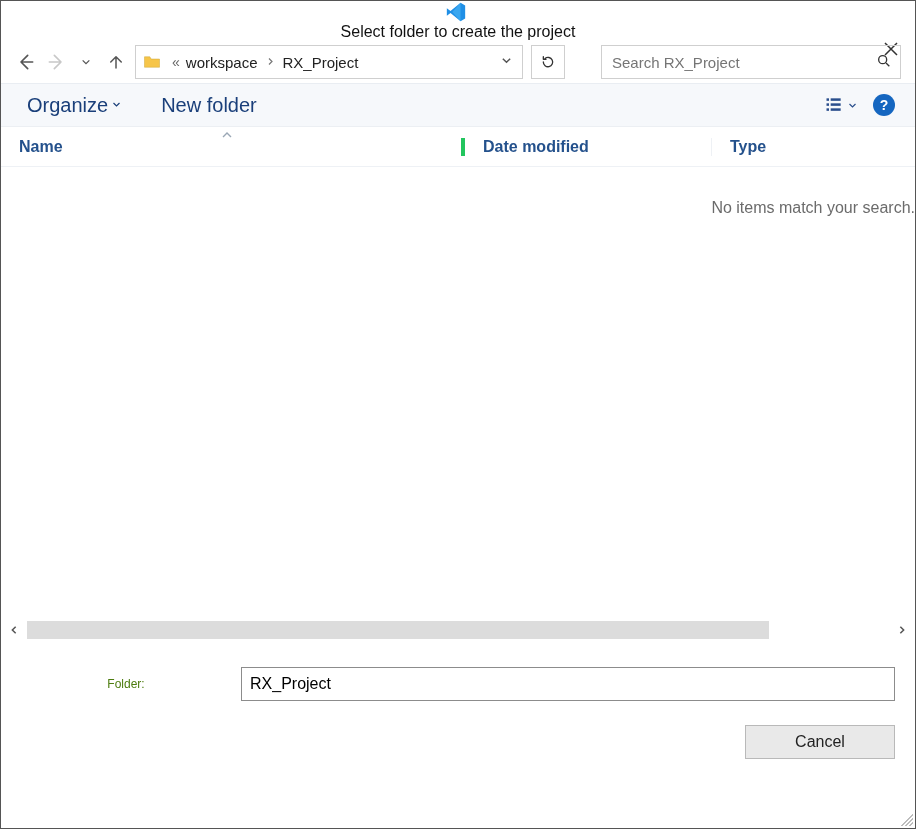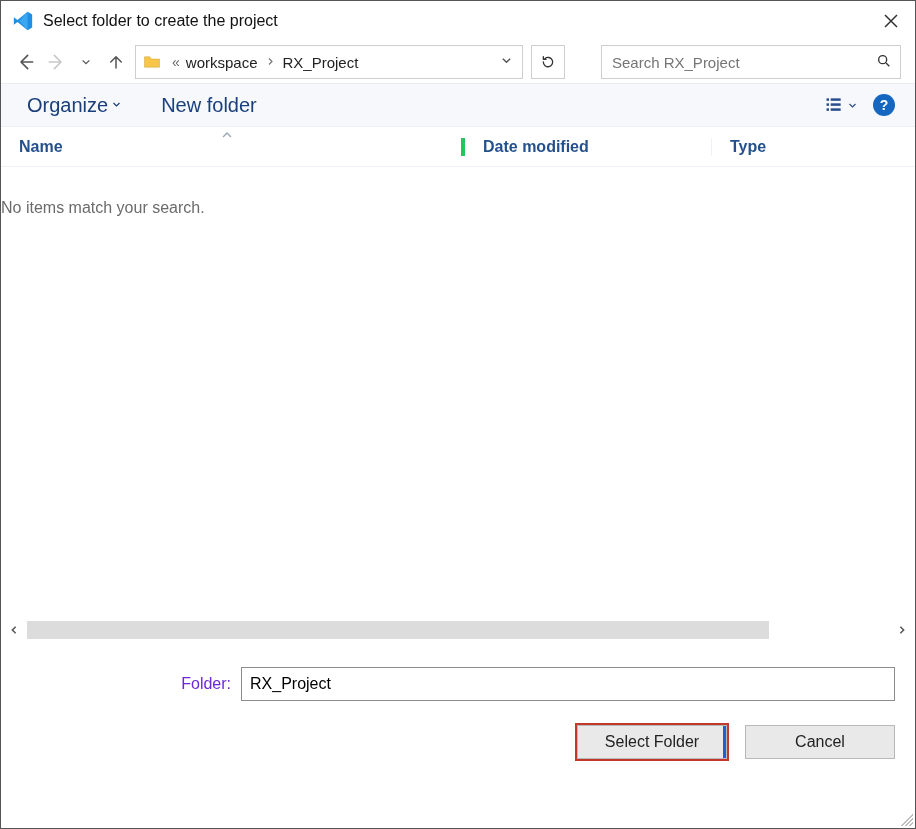--- a/index.html
+++ b/index.html
@@ -14,20 +14,21 @@
     border: 1px solid #555;
     position: relative;
     overflow: hidden;
   }
   
   .titlebar {
     display: flex;
     align-items: center;
     height: 40px;
     padding: 0 6px;
+    flex-direction: column;
   }
   .titlebar .app-icon {
     width: 24px; height: 24px;
     margin: 0 8px 0 4px;
     display: inline-flex; align-items: center; justify-content: center;
   }
   .titlebar .title { font-size: 16px; color:#111; }
   .titlebar .close {
     margin-left: auto;
     width: 36px; height: 36px;
@@ -109,37 +110,37 @@
   .col.date { flex:0 0 250px; border-left:4px solid #22c55e; }
   .col.type { flex:1; border-left:1px solid #eef1f5; }
   .sort-caret {
     position:absolute; top:-8px; left:220px; font-size:10px; color:#9aa7b5;
   }
   
   .filearea {
     height:450px; position:relative;
     color:#666; font-size:16px;
   }
-  .empty-msg { text-align:left; padding-top:32px; color:#6b6b6b; }
+  .empty-msg { text-align:right; padding-top:32px; color:#6b6b6b; }
   
   .hscroll {
     display:flex; align-items:center; height:26px; padding:0 4px;
   }
   .hscroll .arrow { width:18px; color:#444; font-size:14px; text-align:center; }
   .hscroll .track {
     flex:1; height:18px; background:#dcdcdc; margin:0 4px; position:relative;
   }
   .hscroll .track::after {
     content:""; position:absolute; right:0; top:0; bottom:0; width:120px; background:#fff;
   }
   
   .folderrow {
     display:flex; align-items:center; padding:24px 20px 10px 20px; gap:10px;
   }
-  .folderrow label { width:210px; text-align:right; font-size:16px; color:#6d28d9; }
+  .folderrow label { width:210px; text-align:center; font-size:12px; color:#4d7c0f; }
   .folderrow input {
     flex:1; height:34px; border:1px solid #8c8c8c; padding:0 8px; font-size:16px;
   }
   
   .btnrow {
     display:flex; justify-content:flex-end; gap:18px; padding:14px 20px 0 20px;
   }
   .btn {
     width:150px; height:34px; font-size:16px;
     display:flex; align-items:center; justify-content:center;
@@ -301,21 +302,18 @@
       </svg>
   </span>
 </div>
 
 <div class="folderrow">
   <label>Folder:</label>
   <input type="text" value="RX_Project" style="">
 </div>
 
 <div class="btnrow">
-  <div class="btn primary">
-    <span>Select Folder</span>
-  </div>
   <div class="btn">
     <span>Cancel</span>
   </div>
 </div>
 
 <div class="grip"></div>
 
 </body></html>

